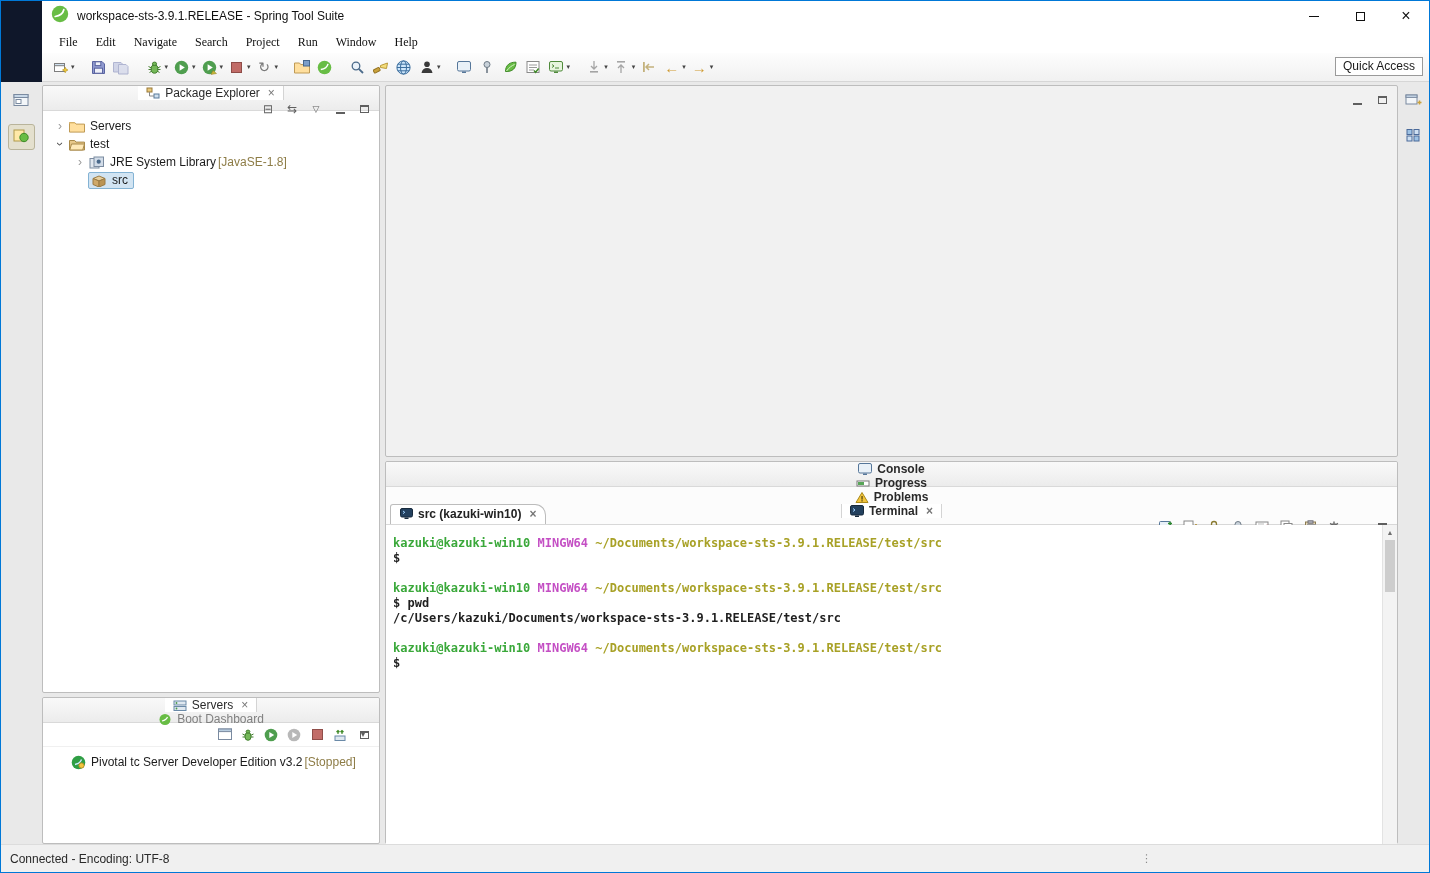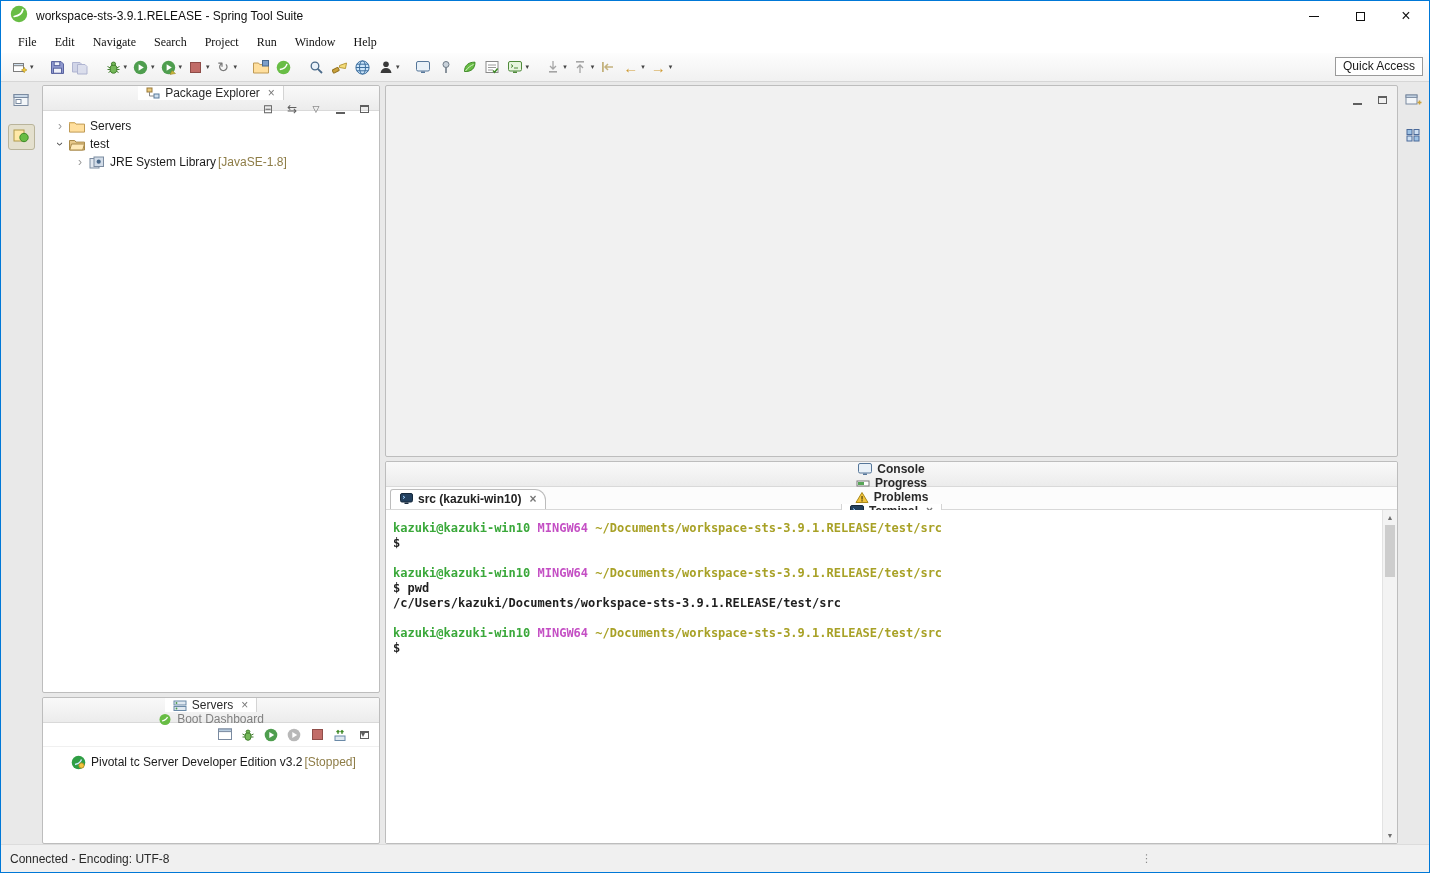--- a/index.html
+++ b/index.html
@@ -1,18 +1,18 @@
 <!DOCTYPE html>
 <html style="--win-border: #0078d7; --tc-green: #3aa83a; --tc-magenta: #c44fc4; --tc-olive: #a8a126; --tc-default: #1f1f1f; --sel-bg: #d2e4f2; --dec-color: #8d7c46;"><head>
 <meta charset="utf-8">
 <style>
   * { box-sizing: border-box; }
   html,body { margin:0; padding:0; background:#fff; }
   body { font-family:"Liberation Sans", sans-serif; width:1430px; }
-  .window { position:relative; width:1430px; height:873px; border:1px solid var(--win-border,#0078d7); background:#0f172a; overflow:hidden; }
+  .window { position:relative; width:1430px; height:873px; border:1px solid var(--win-border,#0078d7); background:#0f172a; overflow:hidden;padding-left:41px; }
 
   
   .titlebar { height:30px; background:#fff; display:flex; align-items:center; padding-left:9px; }
   .title-text { font-size:12px; color:#101010; margin-left:8px; white-space:nowrap; }
   .win-controls { margin-left:auto; display:flex; height:100%; }
   .win-btn { width:46px; height:100%; display:flex; align-items:center; justify-content:center; color:#101010; font-size:16px; }
   .glyph-minimize { width:10px; height:1px; background:#101010; }
   .glyph-maximize { width:9px; height:9px; border:1px solid #101010; }
 
   
@@ -62,21 +62,21 @@
 
   
   .servers-toolbar { height:24px; display:flex; align-items:center; justify-content:flex-end; gap:7px; padding-right:8px; border-bottom:1px solid #f0f0f0; }
   .server-row { height:20px; display:flex; align-items:center; padding-left:26px; font-size:12px; color:#1c1c1c; margin-top:5px; white-space:nowrap; }
 
   
   .editor-panel { background:#f1f1f1; }
   .editor-tools { position:absolute; top:5px; right:7px; display:flex; gap:9px; }
 
   
-  .term-tabbar { height:23px; background:#fcfcfc; border-bottom:1px solid #d8d8d8; display:flex; align-items:flex-end; padding-left:4px; }
+  .term-tabbar { height:38px; background:#fcfcfc; border-bottom:1px solid #d8d8d8; display:flex; align-items:flex-end; padding-left:4px; }
   .term-tab { display:flex; align-items:center; gap:5px; padding:2px 9px 3px; background:#fff; border:1px solid #bcbcbc; border-bottom:none; border-radius:3px 11px 0 0; font-size:12px; color:#222; white-space:nowrap; }
   .term-body { position:relative; height:calc(100% - 48px); background:#fff; overflow:hidden; }
   .term-output { padding:11px 22px 6px 7px; font-family:"DejaVu Sans Mono","Liberation Mono",monospace; font-size:12px; line-height:15px; color:var(--tc-default,#1f1f1f); }
   .term-line { white-space:pre; min-height:15px; }
   .tc-green { color:var(--tc-green,#3aa83a); }
   .tc-magenta { color:var(--tc-magenta,#c44fc4); }
   .tc-olive { color:var(--tc-olive,#a8a126); }
   .tc-default { color:var(--tc-default,#1f1f1f); }
   .term-scrollbar { position:absolute; right:0; top:0; bottom:0; width:15px; background:#f3f3f3; border-left:1px solid #e3e3e3; }
   .sb-arrow { height:15px; display:flex; align-items:center; justify-content:center; font-size:7px; color:#6f6f6f; }
@@ -405,20 +405,33 @@
             </span>
           <span class="tree-icon">
               <svg width="16" height="13">
                 <rect x="1" y="2.5" width="9" height="9.5" fill="#e3e9f0" stroke="#7b8ba0"></rect>
                 <rect x="5" y="1" width="9.5" height="9.5" fill="#d2dce8" stroke="#7b8ba0"></rect>
                 <circle cx="9.7" cy="5.7" r="2.1" fill="#49688a"></circle>
               </svg>
             </span>
           <span>JRE System Library</span>
           <span class="dec">[JavaSE-1.8]</span>
+        </div>
+        <div class="tree-row" style="padding-left:29px;">
+          <span class="spacer16"></span>
+          <span class="sel-box">
+            <span class="tree-icon">
+                <svg width="16" height="13">
+                  <path d="M2 4.5l6-2.5 6 2.5-6 2.5z" fill="#e7cf9e" stroke="#9a7b44"></path>
+                  <path d="M2 4.5v6l6 2.5v-6z" fill="#cfa96a" stroke="#9a7b44"></path>
+                  <path d="M14 4.5v6l-6 2.5v-6z" fill="#bb9454" stroke="#9a7b44"></path>
+                </svg>
+              </span>
+            <span>src</span>
+          </span>
         </div>
       </div>
     </div>
 
     <div class="panel" style="left:41px; top:615px; width:338px; height:147px;">
       <div class="view-header">
         <div class="view-tab selected">
           <span class="tab-icon">
               <svg width="14" height="13">
                 <rect x="1" y="2" width="12" height="4" fill="#dfe8f0" stroke="#6a8aa8"></rect>

